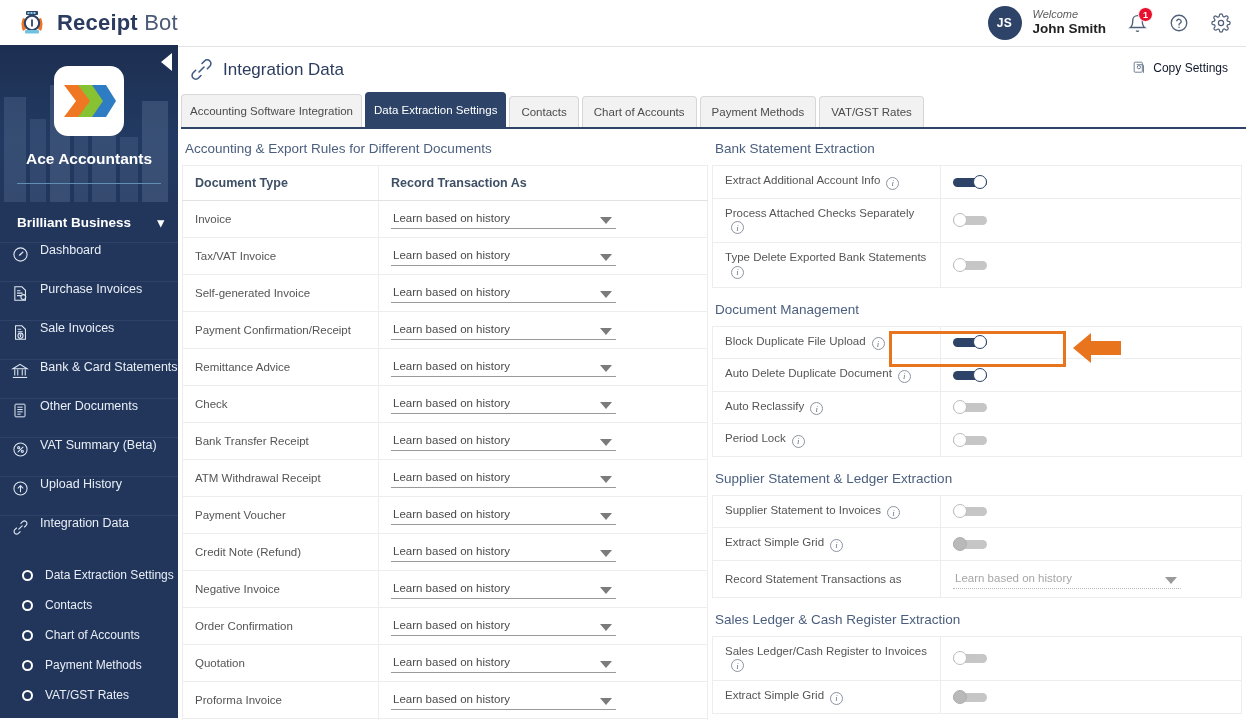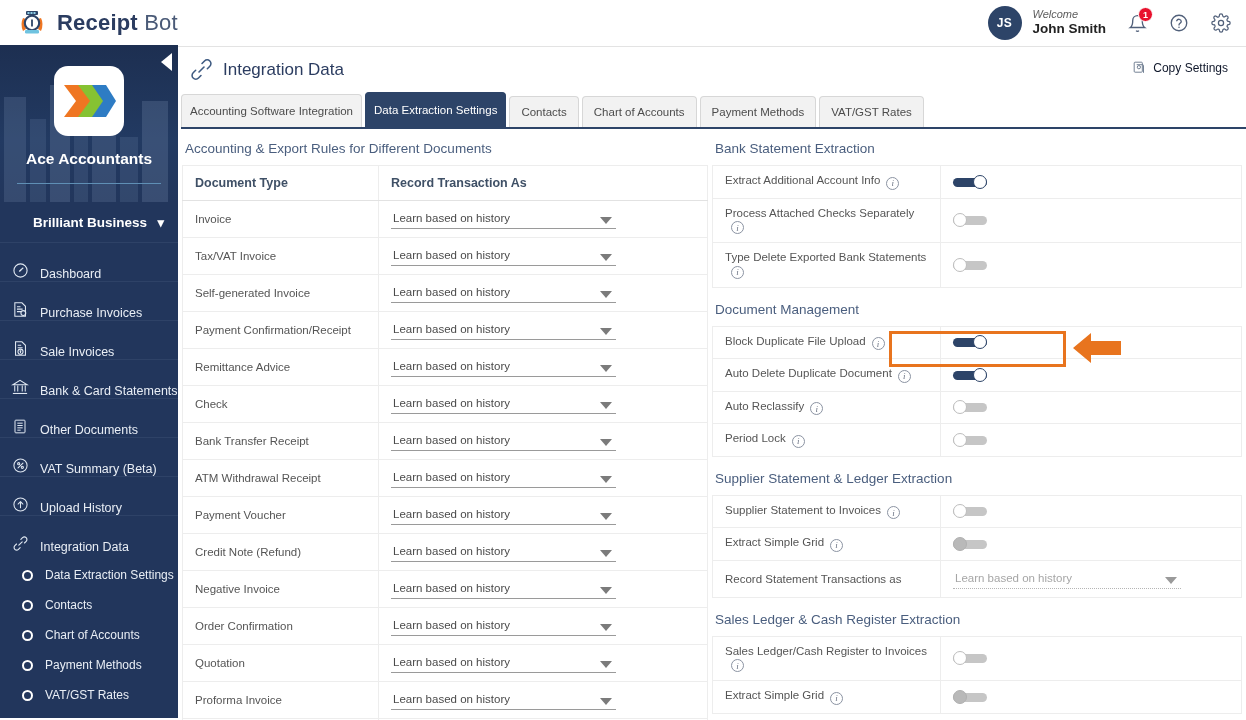--- a/index.html
+++ b/index.html
@@ -73,28 +73,28 @@
   .sb-company {
     position: absolute; left: 0; top: 105px; width: 100%;
     text-align: center; color: #fff; font-size: 15.5px; font-weight: bold;
   }
   .sb-rule {
     position: absolute; left: 17px; right: 17px; top: 138px;
     height: 1px; background: #5f8fb5;
   }
   .sb-switch {
     height: 40px; display: flex; align-items: center;
-    padding: 0 14px 0 33px; color: #fff; font-size: 13.5px; font-weight: bold;
+    padding: 0 14px 0 17px; color: #fff; font-size: 13.5px; font-weight: bold;
     cursor: pointer;
     justify-content: space-between;
   }
   .sb-switch .chev { margin-left: auto; font-size: 13px; }
 
   .sb-item {
-    height: 39px; display: flex; align-items: flex-end;
+    height: 39px; display: flex; align-items: flex-start;
     padding-left: 9px; color: #e9eef5; font-size: 12.5px;
     border-top: 1px solid #2e4267; cursor: pointer;
   }
   .sb-item .ico {
     width: 22px; height: 22px; margin-right: 9px;
     display: flex; align-items: center; justify-content: center; flex: 0 0 22px;
   }
   .sb-item.active { background: #22365c; }
   .sb-sub {
     height: 30px; display: flex; align-items: center;

